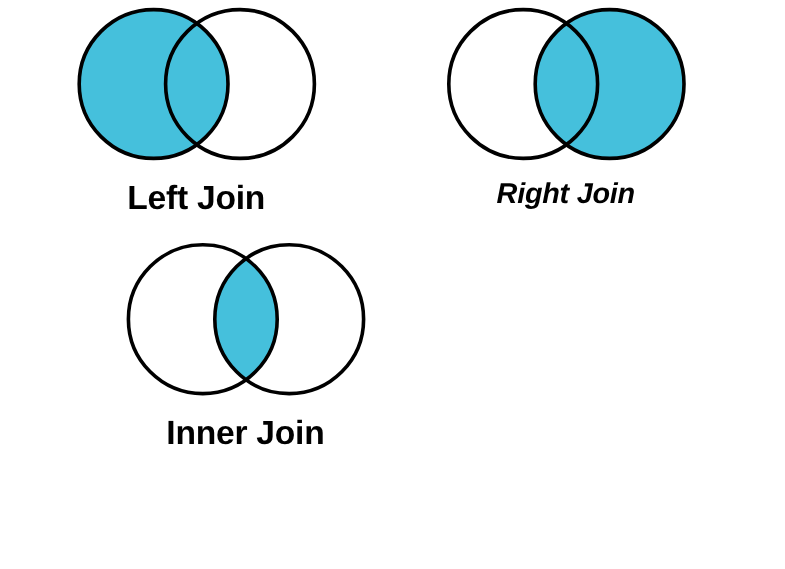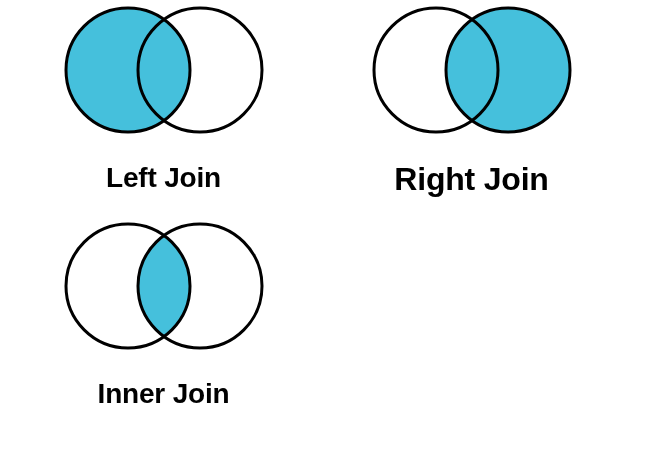--- a/index.html
+++ b/index.html
@@ -22,21 +22,21 @@
   .join-cell {
     position: absolute;
     width: 327px;
     height: 237px;
     display: flex;
     flex-direction: column;
     align-items: center;
   }
   #cell-left-join   { left: 0px;   top: 0px;   }
   #cell-right-join  { left: 308px; top: 0px;   }
-  #cell-inner-join  { left: 0px;   top: 216px; }
+  #cell-inner-join  { left: 0px;   top: 196px; padding-left: 41px; }
   #cell-full-outer  { left: 308px; top: 208px; }
 
   .venn-wrap {
     width: 210px;
     height: 140px;
     display: block;
   }
   .venn-svg {
     display: block;
     width: 210px;
@@ -45,21 +45,21 @@
   }
   .venn-circle-outline {
     fill: none;
     stroke: #000000;
     stroke-width: 3;
   }
   .venn-region {
     stroke: none;
   }
   .join-label {
-    margin-top: 21px;
+    margin-top: 8px;
     font-family: "Liberation Sans", sans-serif;
     font-weight: bold;
     font-size: 28px;
     line-height: 1.18;
     color: #000000;
     text-align: center;
     letter-spacing: -0.2px;
     white-space: pre-line;
     width: 240px;
   }
@@ -102,21 +102,21 @@
         </defs>
 
         <circle class="venn-region" cx="141" cy="70" r="62" fill="#45c0dc"></circle>
         <g clip-path="url(#clip-L-rj)">
           <circle cx="141" cy="70" r="62" fill="#45c0dc" class="venn-region"></circle>
         </g>
         <circle class="venn-circle-outline" cx="69" cy="70" r="62" stroke="#000000" stroke-width="3"></circle>
         <circle class="venn-circle-outline" cx="141" cy="70" r="62" stroke="#000000" stroke-width="3"></circle>
       </svg>
     </div>
-    <div class="join-label" style="color: rgb(0, 0, 0); font-size: 32px;">Right Join</div>
+    <div class="join-label" style="color: rgb(0, 0, 0); font-size: 24px; font-style: italic;">Right Join</div>
   </div>
 
   <div class="join-cell" id="cell-inner-join">
     <div class="venn-wrap">
       <svg class="venn-svg" viewBox="0 0 210 140" xmlns="http://www.w3.org/2000/svg">
         <defs>
           <clipPath id="clip-L-ij">
               <circle cx="69" cy="70" r="62"></circle>
             </clipPath>
         </defs>

